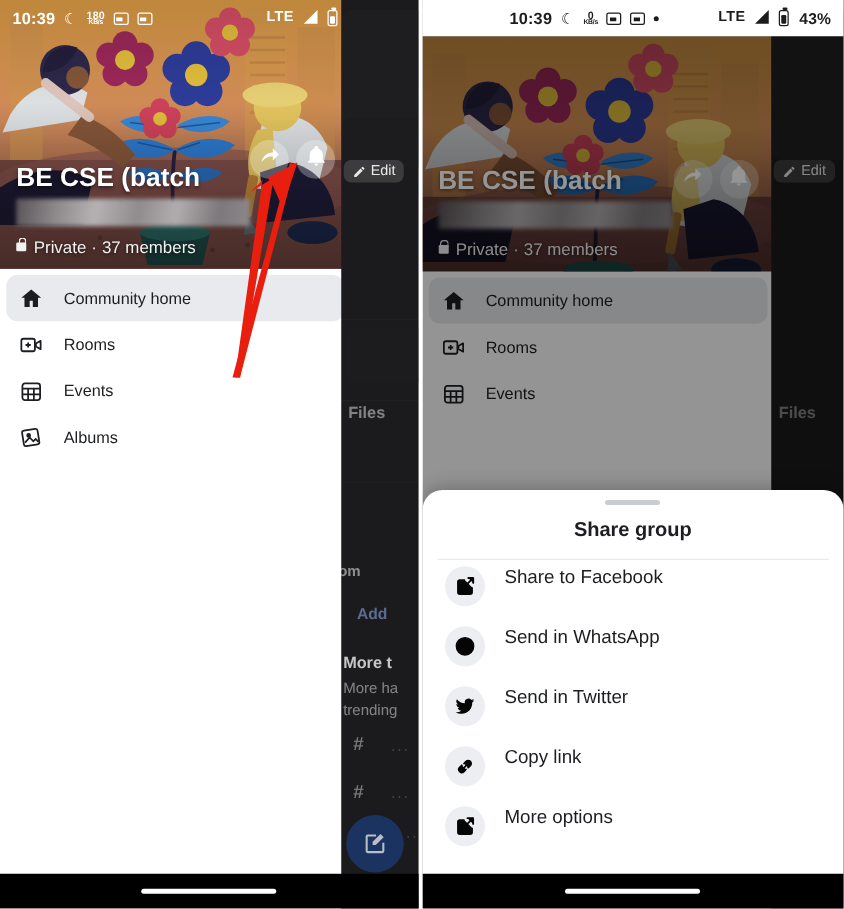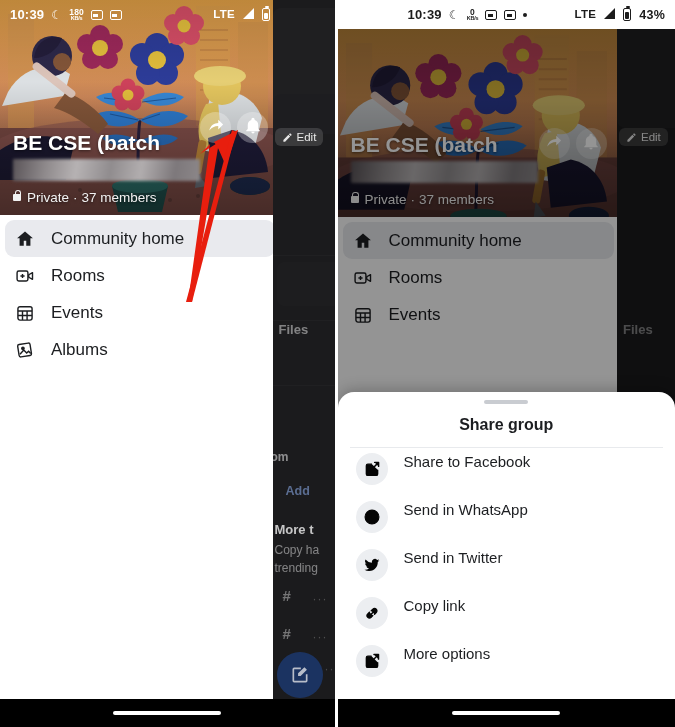--- a/index.html
+++ b/index.html
@@ -58,21 +58,21 @@
   .cover-actions { position:absolute; right:12px; bottom:72px; display:flex; gap:6px; z-index:5; }
   .circ-btn { width:31px; height:31px; border-radius:50%; background:rgba(255,255,255,.28); display:flex; align-items:center; justify-content:center; }
   .circ-btn svg { width:18px; height:18px; fill:#ffffff; }
 
   
   .menu { background:#ffffff; padding-top:5px; }
   .menu-row { display:flex; align-items:center; gap:15px; height:37px; padding:0 14px; }
   .menu-row.active { background:#e9eaee; border-radius:9px; margin:0 5px; padding:0 9px; }
   .menu-ico { width:22px; height:22px; display:flex; align-items:center; justify-content:center; }
   .menu-ico svg { width:20px; height:20px; }
-  .menu-label { font-size:17px; color:#1c1e21; }
+  .menu-label { font-size:13px; color:#1c1e21; }
 
   
   .behind { position:absolute; top:0; right:0; bottom:0; width:62px; background:#1b1b1d; z-index:2; overflow:hidden; }
   .behind-inner { position:absolute; inset:0; opacity:.30; color:#ffffff; }
   .bh-edit { position:absolute; top:128px; left:2px; display:flex; align-items:center; gap:4px; background:rgba(255,255,255,.14); border-radius:6px; padding:3px 7px; }
   .bh-edit .pen { width:11px; height:11px; }
   .bh-edit .pen svg { width:11px; height:11px; fill:#e6e6e6; }
   .bh-edit span { font-size:11.5px; color:#e9e9e9; font-weight:500; }
   .bh-card { position:absolute; left:0; right:-8px; background:#2a2a2c; border-radius:8px; }
   .bh-txt { position:absolute; font-size:12px; color:#ffffff; }
@@ -129,21 +129,21 @@
           <svg viewBox="0 0 24 24">
               <path d="M3 17.25V21h3.75L17.8 9.94l-3.75-3.75L3 17.25zM20.7 7.04a1 1 0 0 0 0-1.41l-2.34-2.34a1 1 0 0 0-1.41 0l-1.83 1.83 3.75 3.75 1.83-1.83z"></path>
             </svg>
         </span>
         <span>Edit</span>
       </div>
       <div class="bh-txt bold" style="top:322px;left:6px;opacity:.45;">Files</div>
       <div class="bh-txt" style="top:450px;left:-2px;opacity:.5;font-weight:600;">om</div>
       <div class="bh-add" style="top:484px;left:13px;opacity:.55;">Add</div>
       <div class="bh-txt bold" style="top:522px;left:2px;opacity:.75;">More t</div>
-      <div class="bh-txt" style="top:543px;left:2px;opacity:.45;">Copy ha</div>
+      <div class="bh-txt" style="top:543px;left:2px;opacity:.45;">More ha</div>
       <div class="bh-txt" style="top:561px;left:2px;opacity:.45;">trending</div>
       <div class="bh-hash" style="top:587px;left:10px;opacity:.5;">#</div>
       <div class="bh-dots" style="top:592px;left:40px;opacity:.45;">···</div>
       <div class="bh-hash" style="top:625px;left:10px;opacity:.5;">#</div>
       <div class="bh-dots" style="top:630px;left:40px;opacity:.45;">···</div>
       <div class="bh-fab" style="top:652px;left:4px;opacity:.8;">
         <svg viewBox="0 0 24 24">
             <path d="M3 5a2 2 0 0 1 2-2h8v2H5v14h14v-8h2v8a2 2 0 0 1-2 2H5a2 2 0 0 1-2-2V5zm14.3-2.3 3 3-7.6 7.6H9.7V10l7.6-7.3z"></path>
           </svg>
       </div>

